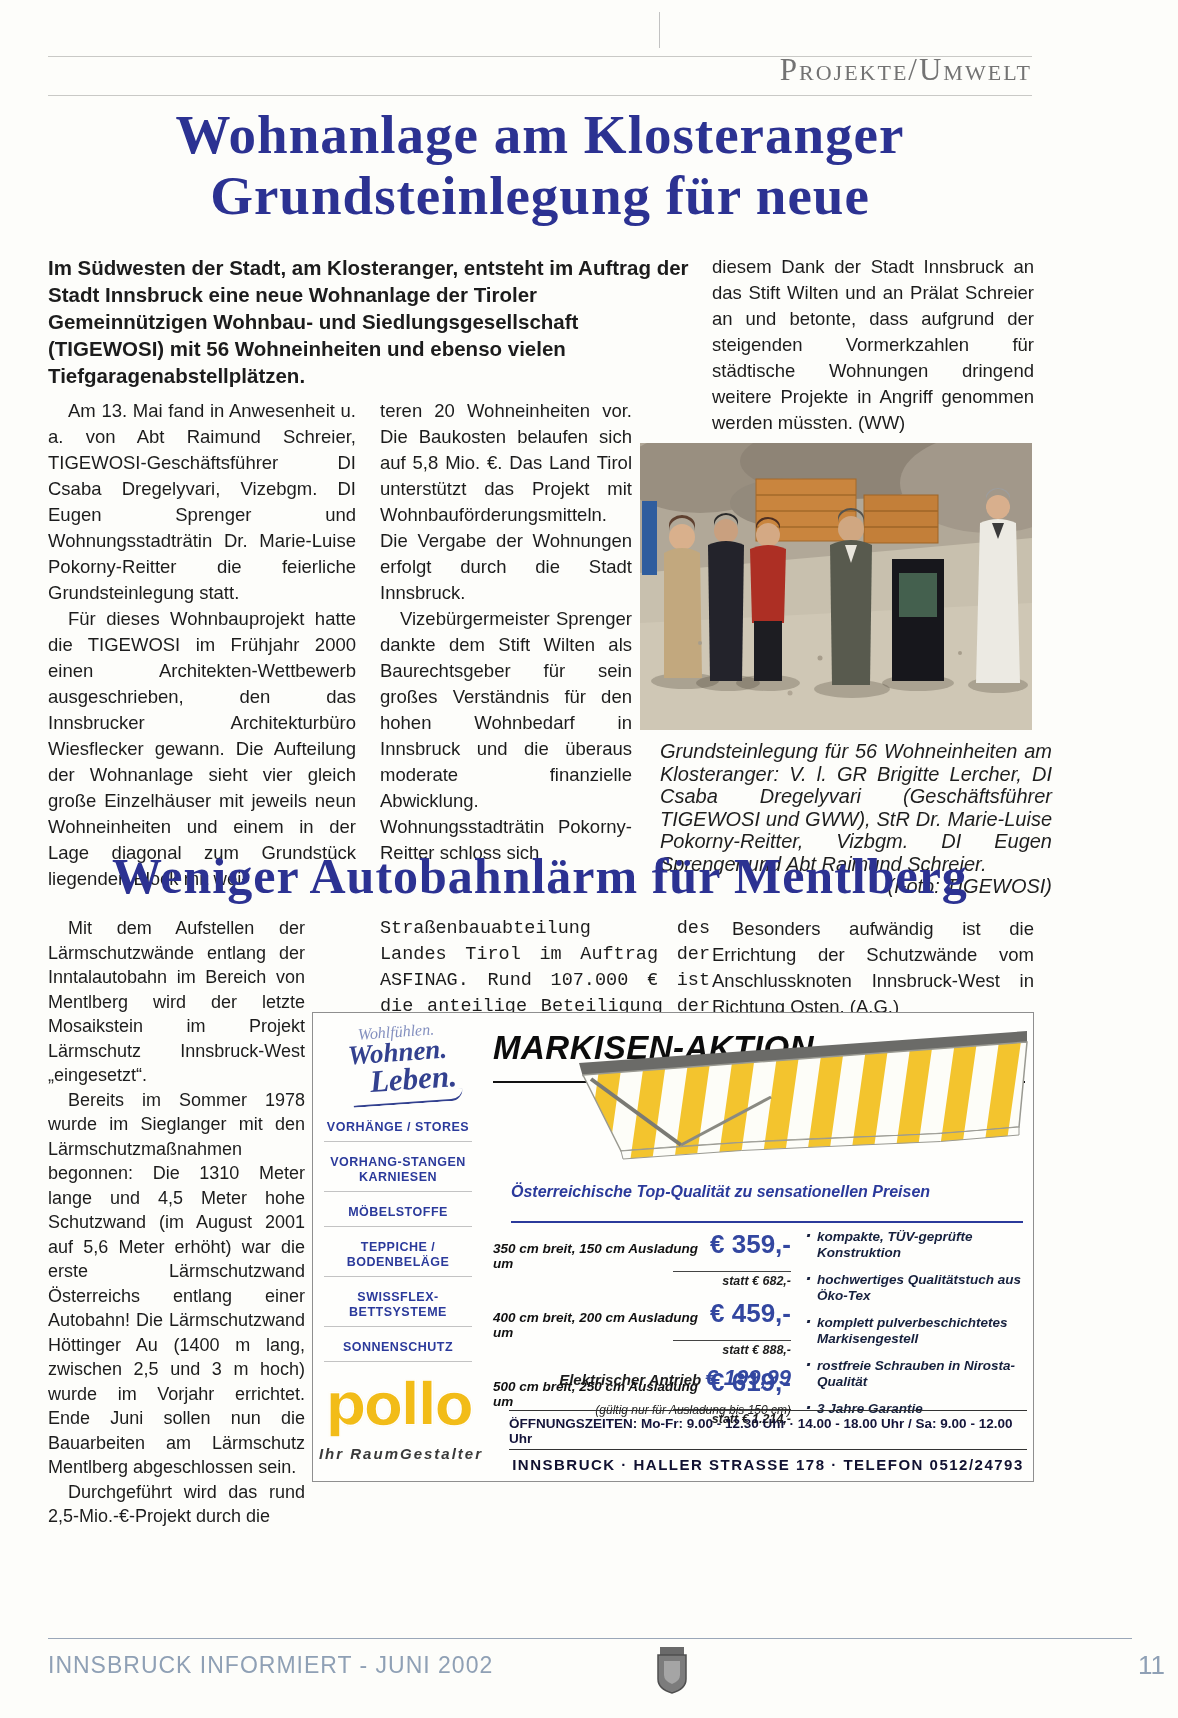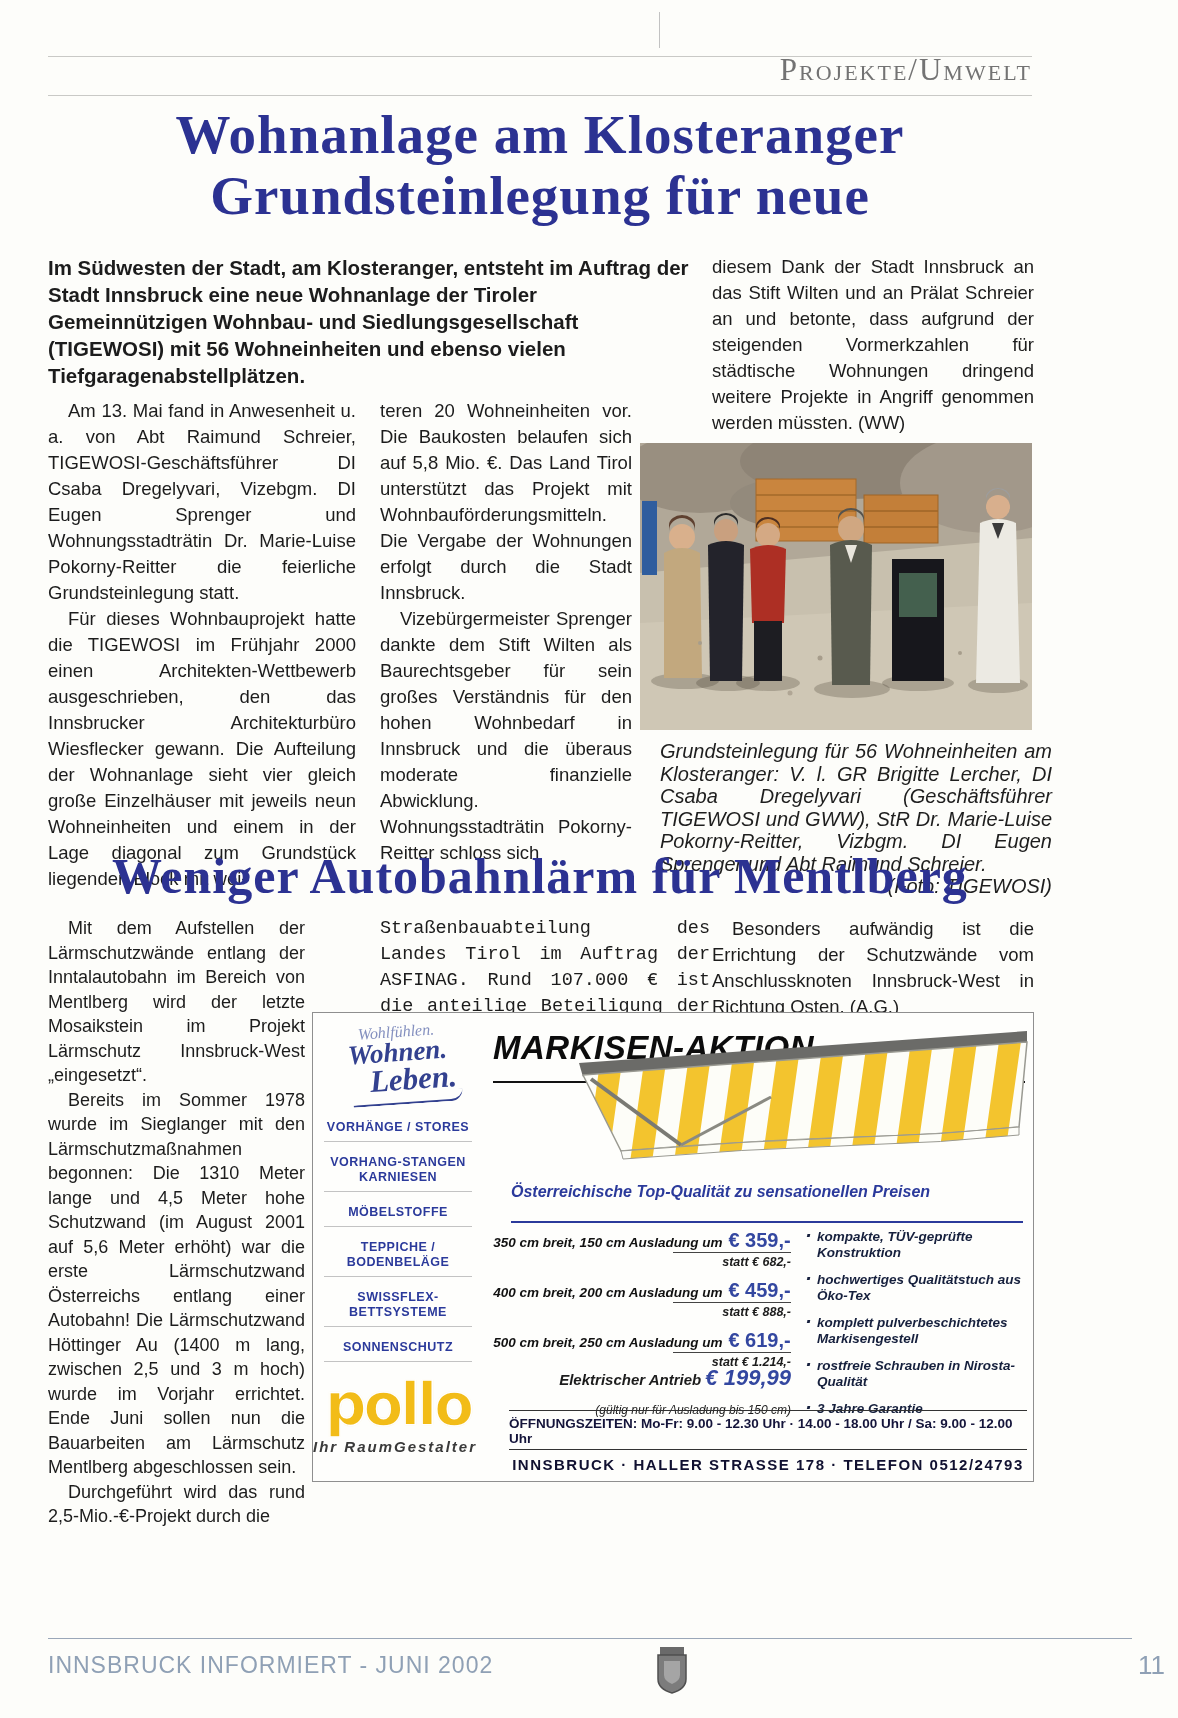--- a/index.html
+++ b/index.html
@@ -64,36 +64,36 @@
     font-size: 12.5px; line-height: 15px; font-weight: 700; color: #2b3a9b;
     letter-spacing: 0.5px; border-bottom: 1px solid #c3c3c3; padding-bottom: 6px;
   }
   .pollo-logo {
     margin-top: 14px; text-align: center;
     font-family: "DejaVu Sans", sans-serif; font-weight: 700;
     font-size: 58px; line-height: 58px; color: #f2bc18;
     letter-spacing: -3px; -webkit-text-stroke: 1.5px #fff;
     text-shadow: 0 0 1px #d89c00;
   }
-  .pollo-sub { text-align: left; font-style: italic; font-weight: 700; font-size: 15px; color: #3a3a3a; letter-spacing: 2px; margin-top: 4px; }
+  .pollo-sub { text-align: right; font-style: italic; font-weight: 700; font-size: 15px; color: #3a3a3a; letter-spacing: 2px; margin-top: 11px; }
 
   .ad-main { position: absolute; left: 170px; top: 0; right: 0; bottom: 78px; }
   .ad-headline { position: absolute; left: 10px; top: 16px; font-size: 33px; font-weight: 700; font-style: italic; letter-spacing: 0.5px; color: #0c0c0c; }
   .ad-topline { position: absolute; left: 10px; right: 8px; top: 68px; height: 2px; background: #121212; }
   .awning { position: absolute; left: 78px; top: 14px; width: 468px; height: 140px; }
   .quality-line {
     position: absolute; left: 28px; right: 10px; top: 170px;
     font-size: 16px; font-weight: 700; font-style: italic; color: #2b3a9b;
     border-bottom: 2px solid #2b3a9b; padding-bottom: 20px;
   }
   .offers { position: absolute; left: 10px; top: 216px; width: 298px; }
   .offer { margin-bottom: 10px; }
   .offer-main { display: flex; justify-content: center; align-items: baseline; }
   .offer-desc { font-size: 13.5px; font-weight: 700; font-style: italic; color: #111; }
-  .offer-price { font-size: 20px; font-weight: 700; color: #3347a0; white-space: nowrap; margin-left: 6px; }
+  .offer-price { font-size: 26px; font-weight: 700; color: #3347a0; white-space: nowrap; margin-left: 6px; }
   .offer-old { margin-left: auto; width: 118px; text-align: right; font-size: 12.5px; font-style: italic; font-weight: 700; border-top: 1px solid #444; padding-top: 2px; }
   .electric { position: absolute; left: 10px; top: 352px; width: 298px; text-align: right; }
   .electric-main { font-size: 15px; font-weight: 700; font-style: italic; }
   .electric-price { font-size: 22px; font-weight: 700; color: #3347a0; }
   .electric-note { font-size: 12px; font-style: italic; margin-top: 12px; }
   .features { position: absolute; left: 322px; right: 8px; top: 216px; }
   .feature-item { font-size: 13.5px; line-height: 16px; font-weight: 700; font-style: italic; color: #16203d; margin-bottom: 11px; padding-left: 12px; position: relative; }
   .feature-item::before { content: "·"; position: absolute; left: 0; top: -2px; font-size: 20px; }
   .ad-bottom { position: absolute; left: 196px; right: 6px; bottom: 6px; }
   .ad-hours { border-top: 1px solid #333; padding: 5px 0 3px; text-align: left; font-size: 13.5px; font-weight: 700; color: #14143a; }

